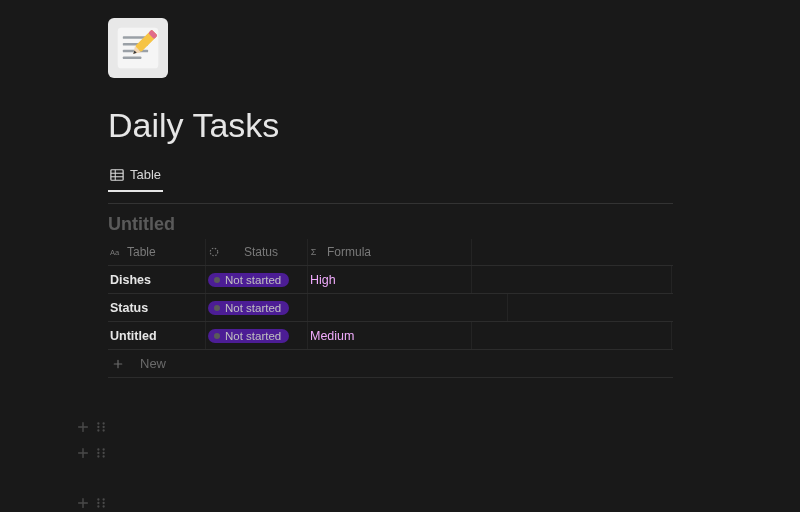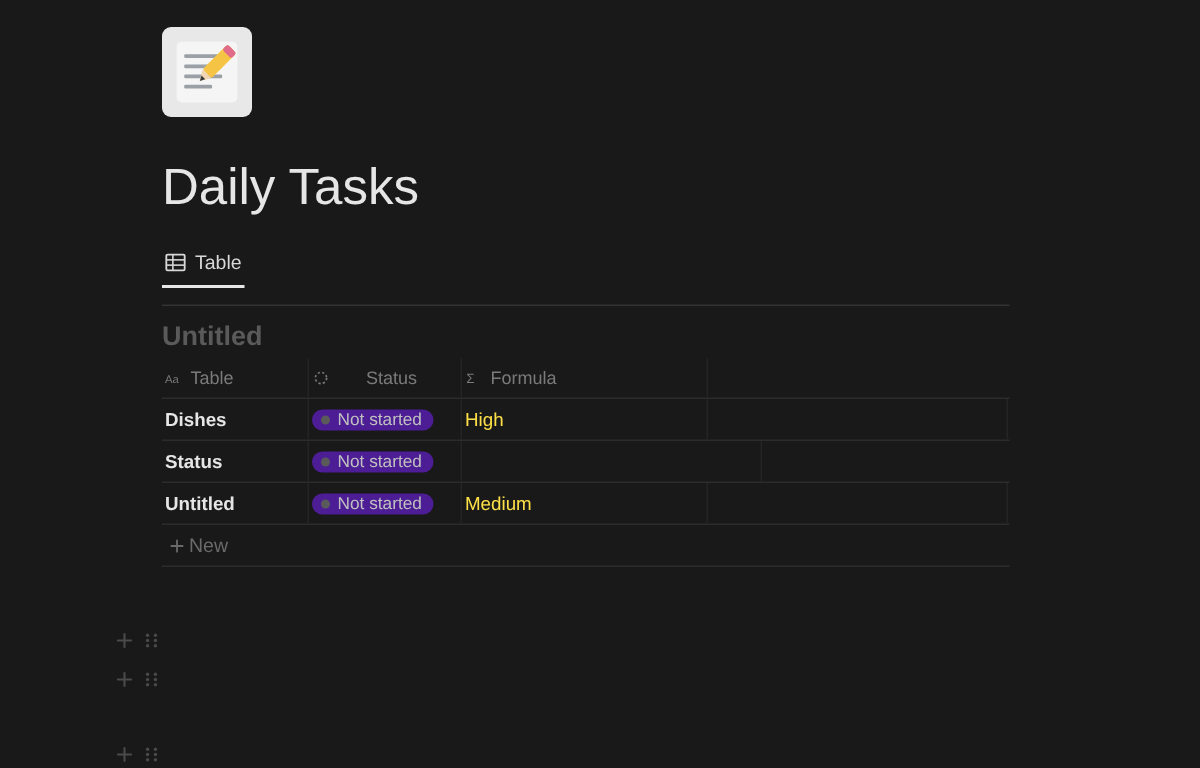--- a/index.html
+++ b/index.html
@@ -94,23 +94,23 @@
   .pill {
     background: #4c1d95;
     border-radius: 10px;
     padding: 1px 8px 1px 6px;
     font-size: 11.5px;
     color: #c0c0c0;
     display: inline-flex; align-items: center; gap: 5px;
     white-space: nowrap;
   }
   .pill-dot { width: 6px; height: 6px; border-radius: 50%; background: #5a5a5a; }
-  .td.col-formula { color: #fde047; font-size: 12.5px; }
+  .td.col-formula { color: #f0abfc; font-size: 12.5px; }
   .new-row {
-    display: flex; align-items: center; gap: 2px;
+    display: flex; align-items: center; gap: 16px;
     padding: 6px 4px;
     color: #6a6a6a;
     font-size: 13px;
     border-bottom: 1px solid #2c2c2c;
     cursor: pointer;
   }
   .new-row svg { width: 12px; height: 12px; fill: #6a6a6a; }
   .floating-handles {
     position: fixed;
     left: 76px;

